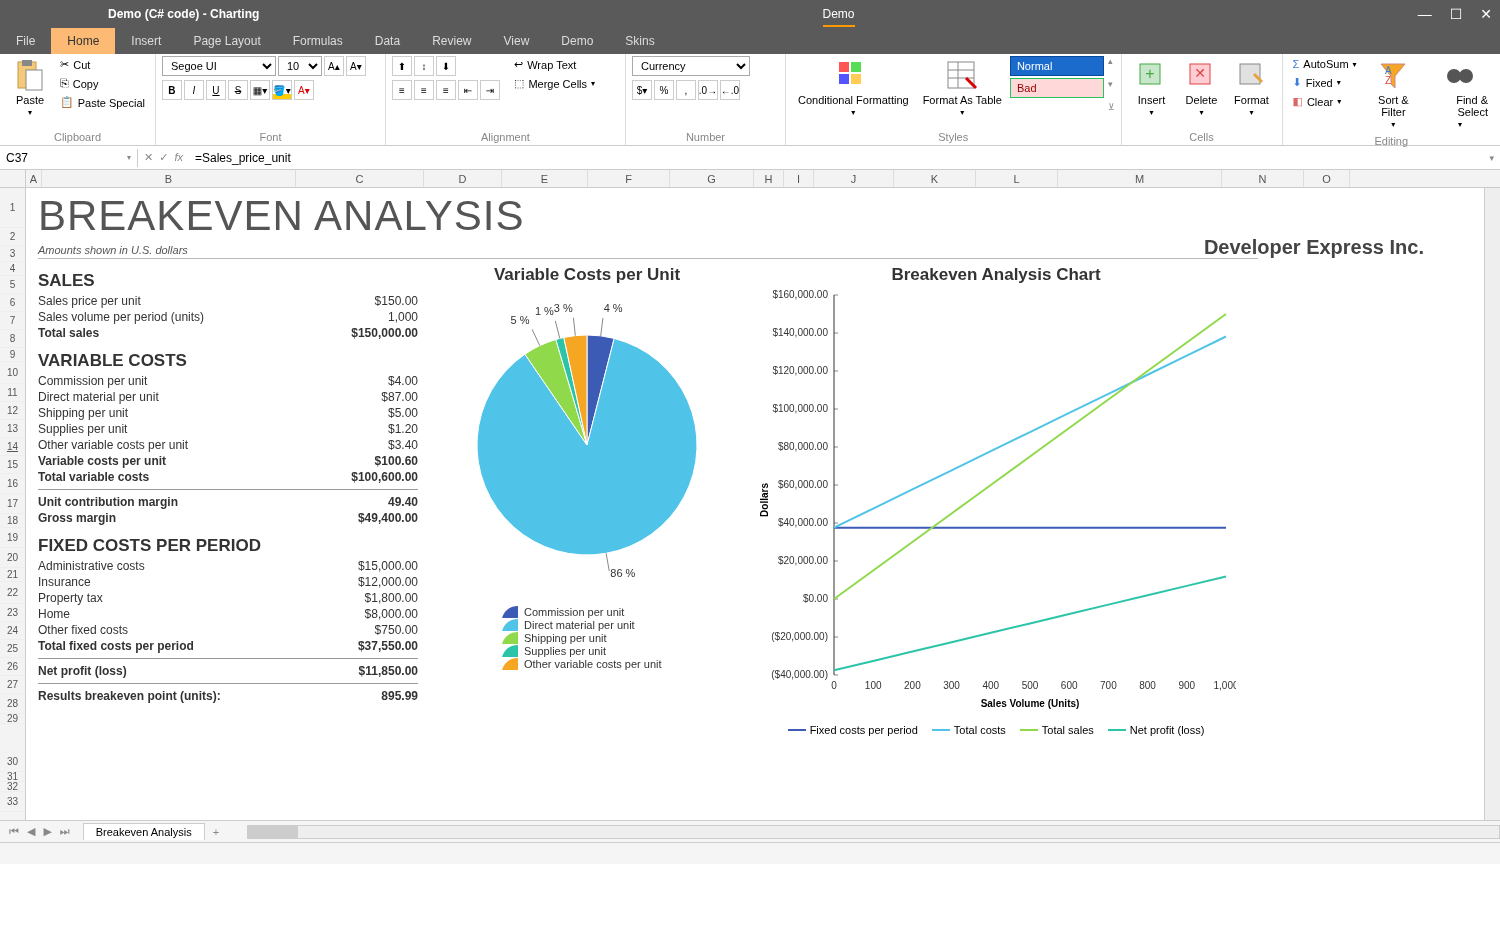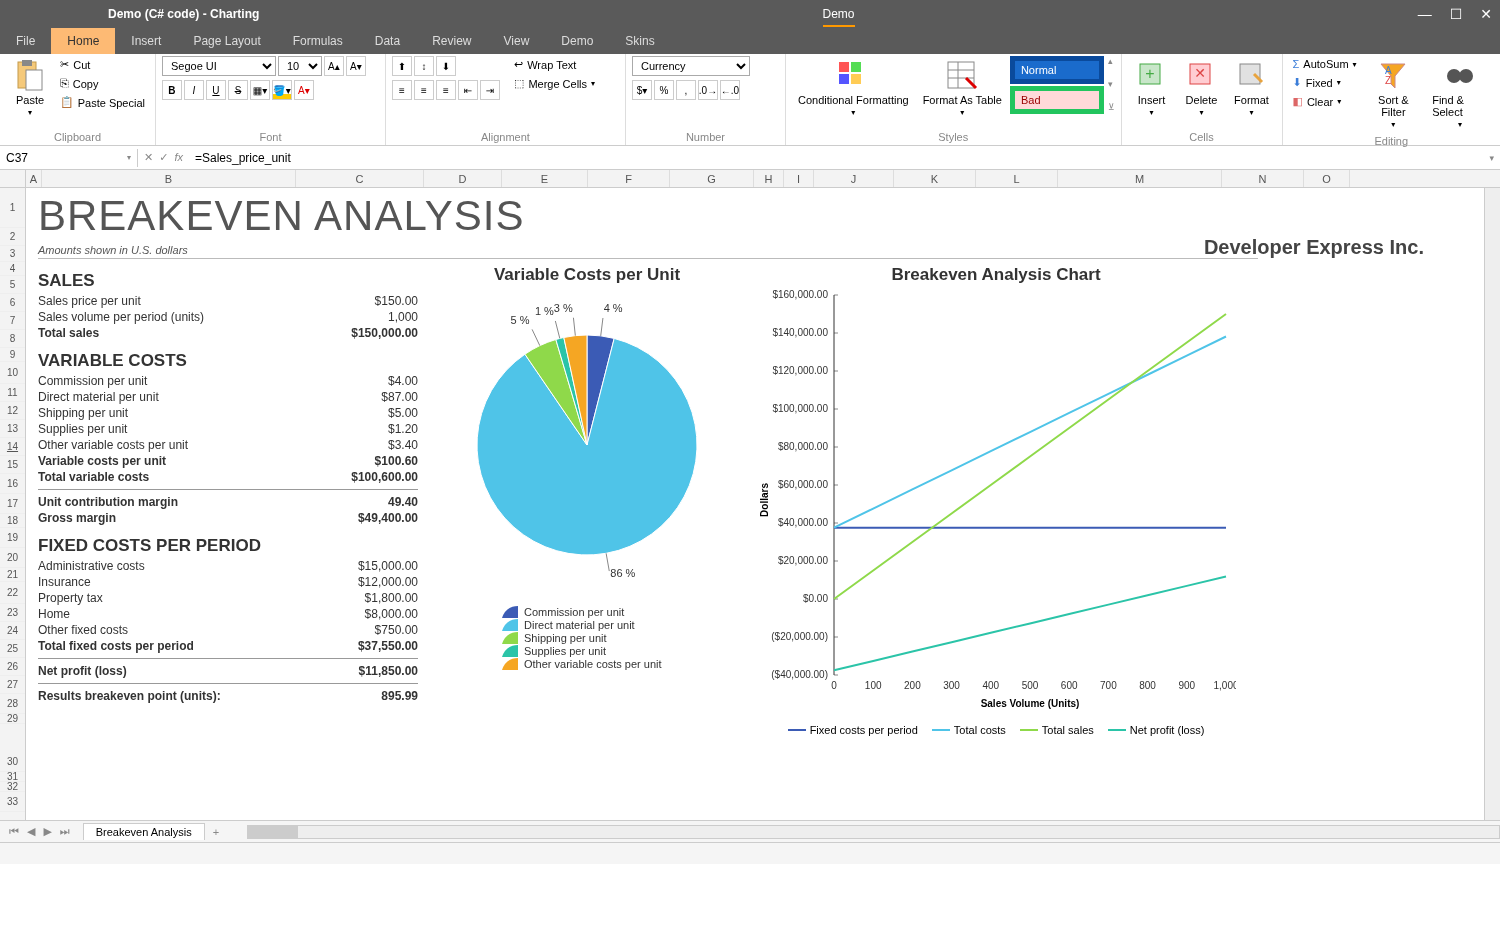--- a/index.html
+++ b/index.html
@@ -24,21 +24,21 @@
 .ribbon-group-body { flex: 1; display: flex; align-items: flex-start; gap: 2px; }
 .ribbon-group-label { text-align: center; color: #888; font-size: 11px; padding: 2px 0; }
 .ribbon-col { display: flex; flex-direction: column; gap: 2px; }
 .ribbon-btn-lg { display: flex; flex-direction: column; align-items: center; justify-content: center; padding: 4px 6px; cursor: pointer; font-size: 11px; gap: 2px; min-width: 48px; }
 .ribbon-btn-sm { display: flex; align-items: center; gap: 4px; padding: 2px 4px; cursor: pointer; font-size: 11px; white-space: nowrap; }
 .icon32 { width: 32px; height: 32px; }
 .sel { border: 1px solid #aaa; background: #fff; font-size: 11px; padding: 2px 4px; }
 .ribbon-row { display: flex; gap: 2px; align-items: center; }
 .icon-box { width: 20px; height: 20px; border: 1px solid #ccc; display: flex; align-items: center; justify-content: center; font-size: 10px; cursor:pointer; }
 .style-gallery { width: 94px; }
-.style-item { border: 5px solid #22c55e; padding: 3px 6px; font-size: 11px; margin-bottom: 2px; }
+.style-item { border: 1px solid #22c55e; padding: 3px 6px; font-size: 11px; margin-bottom: 2px; }
 .style-normal { background: #1a6bcc; color: #fff; border-color: #0a4a9c; }
 .style-bad { background: #ffd9d9; color: #900; }
 
 
 .formula-bar { height: 24px; border-bottom: 1px solid #ccc; display: flex; align-items: center; font-size: 12px; }
 .name-box { width: 138px; border-right: 1px solid #ccc; padding: 2px 6px; display:flex; align-items:center; justify-content:space-between;text-align:center;}
 .fb-btns { display: flex; gap: 6px; padding: 0 6px; color: #888; }
 .fb-btns span { cursor:pointer; font-size: 11px;}
 .formula-input { flex: 1; padding: 2px 6px; }
 
@@ -312,21 +312,21 @@
           </svg>
           <span style="text-align:center;line-height:1.1;">Sort &amp; Filter</span>
           <span style="font-size:8px;">▾</span>
         </div>
       <div class="ribbon-btn-lg">
           <svg class="icon32">
             <circle cx="10" cy="16" r="7" fill="#555"></circle>
             <circle cx="22" cy="16" r="7" fill="#555"></circle>
             <rect x="13" y="14" width="6" height="4" fill="#555"></rect>
           </svg>
-          <span style="text-align:left;line-height:1.1;">Find &amp; Select</span>
+          <span style="text-align:right;line-height:1.1;">Find &amp; Select</span>
           <span style="font-size:8px;">▾</span>
         </div>
     </div>
     <div class="ribbon-group-label">Editing</div>
   </div>
 </div>
 
 <div class="formula-bar">
   <div class="name-box">
       <span>C37</span>

